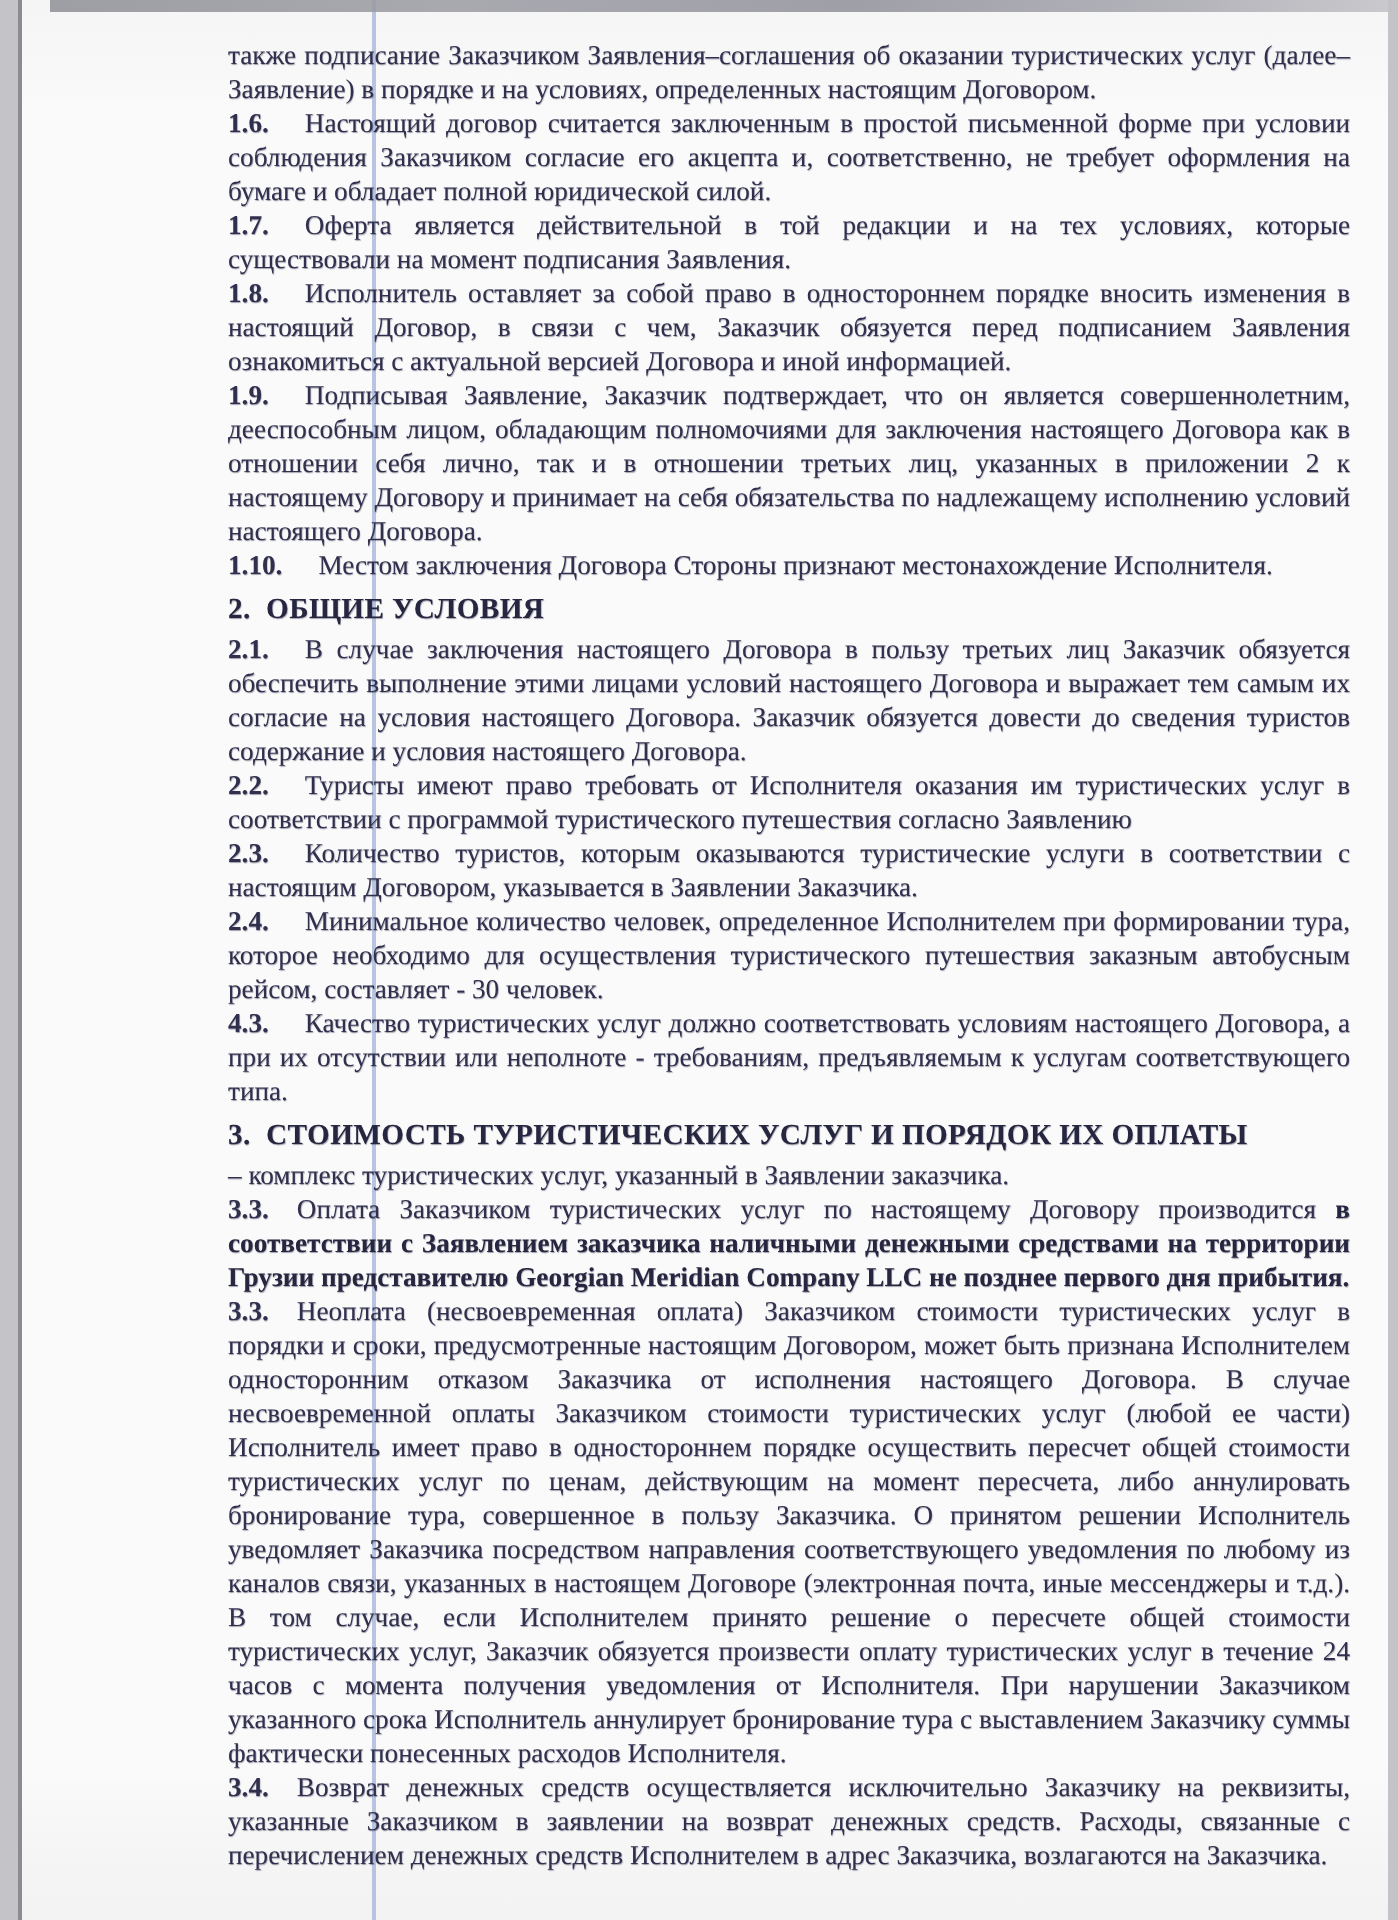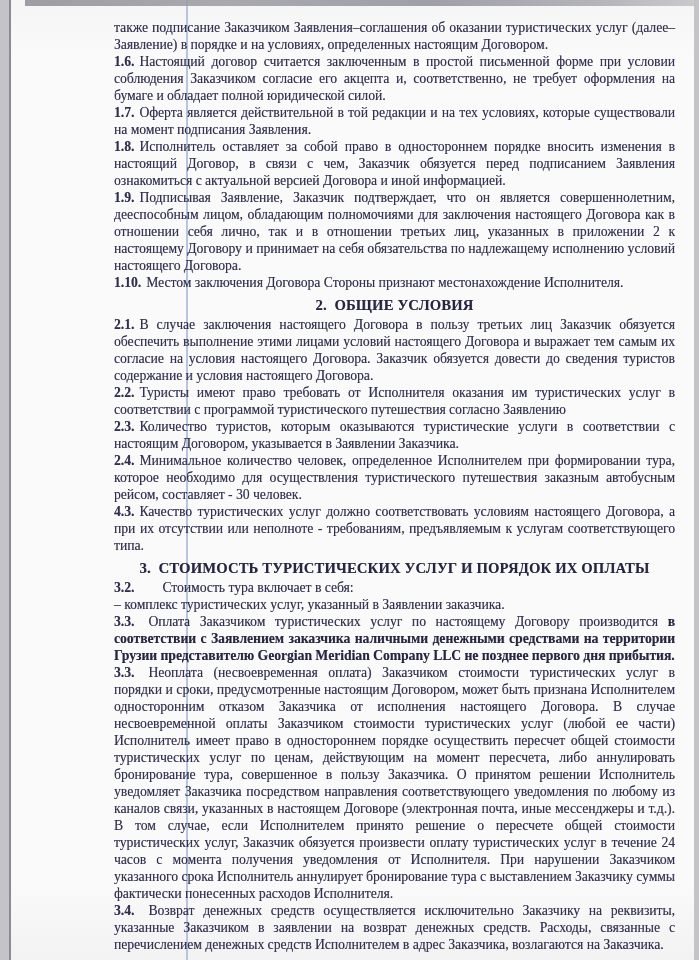--- a/index.html
+++ b/index.html
@@ -25,27 +25,27 @@
   }
   .content{
     position:absolute;left:103px;top:19px;width:561px;z-index:2;
     color:var(--ink,#30304e);
     font-size:13.6px;line-height:17px;
     text-align:justify;
     text-shadow:0.3px 0.3px 0.5px rgba(48,48,78,0.45);
   }
   .clause{margin:0;padding:0;}
   .num{font-weight:bold;}
-  .num:not(:empty){margin-right:5px;}
+  .num:not(:empty){margin-right:18px;}
   .num.tab-lg:not(:empty){margin-right:28px;}
   .num.tab-md:not(:empty){margin-right:14px;}
   .bold{font-weight:bold;color:#262640;}
   .sec-heading{
     margin:5px 0 2px 0;font-size:14.6px;font-weight:bold;
-    text-align:center;color:#262640;line-height:18px;
+    text-align:left;color:#262640;line-height:18px;
     letter-spacing:0.2px;
   }
 </style>
 </head>
 <body>
 
 <div class="scan">
   <div class="top-band"></div>
   <div class="page">
     <div class="margin-line"></div>
@@ -61,21 +61,20 @@
       <h2 class="sec-heading">2.&nbsp; ОБЩИЕ УСЛОВИЯ</h2>
 
       <p class="clause"><span class="num">2.1.</span><span>В случае заключения настоящего Договора в пользу третьих лиц Заказчик обязуется обеспечить выполнение этими лицами условий настоящего Договора и выражает тем самым их согласие на условия настоящего Договора. Заказчик обязуется довести до сведения туристов содержание и условия настоящего Договора.</span></p>
       <p class="clause"><span class="num">2.2.</span><span>Туристы имеют право требовать от Исполнителя оказания им туристических услуг в соответствии с программой туристического путешествия согласно Заявлению</span></p>
       <p class="clause"><span class="num">2.3.</span><span>Количество туристов, которым оказываются туристические услуги в соответствии с настоящим Договором, указывается в Заявлении Заказчика.</span></p>
       <p class="clause"><span class="num">2.4.</span><span>Минимальное количество человек, определенное Исполнителем при формировании тура, которое необходимо для осуществления туристического путешествия заказным автобусным рейсом, составляет -  30 человек.</span></p>
       <p class="clause"><span class="num">4.3.</span><span>Качество туристических услуг должно соответствовать условиям настоящего Договора, а при их отсутствии или неполноте - требованиям, предъявляемым к услугам соответствующего типа.</span></p>
 
       <h2 class="sec-heading">3.&nbsp; СТОИМОСТЬ ТУРИСТИЧЕСКИХ УСЛУГ И ПОРЯДОК ИХ ОПЛАТЫ</h2>
 
-      <p class="clause"><span class="num tab-lg">3.2.</span><span>Стоимость тура включает в себя:</span></p>
       <p class="clause"><span class="num"></span><span>– комплекс туристических услуг, указанный в Заявлении заказчика.</span></p>
       <p class="clause"><span class="num tab-md">3.3.</span><span>Оплата Заказчиком туристических услуг по настоящему Договору производится </span><span class="bold">в соответствии с Заявлением заказчика наличными денежными средствами на территории Грузии представителю Georgian Meridian Company LLC не позднее первого дня прибытия.</span></p>
       <p class="clause"><span class="num tab-md">3.3.</span><span>Неоплата (несвоевременная оплата) Заказчиком стоимости туристических услуг в порядки и сроки, предусмотренные настоящим Договором, может быть признана Исполнителем односторонним отказом Заказчика от исполнения настоящего Договора. В случае несвоевременной оплаты Заказчиком стоимости туристических услуг (любой ее части) Исполнитель имеет право в одностороннем порядке осуществить пересчет общей стоимости туристических услуг по ценам, действующим на момент пересчета, либо аннулировать бронирование тура, совершенное в пользу Заказчика. О принятом решении Исполнитель уведомляет Заказчика посредством направления соответствующего уведомления по любому из каналов связи, указанных в настоящем Договоре (электронная почта, иные мессенджеры и т.д.). В том случае, если Исполнителем принято решение о пересчете общей стоимости туристических услуг, Заказчик обязуется произвести оплату туристических услуг в течение 24 часов с момента получения уведомления от Исполнителя. При нарушении Заказчиком указанного срока Исполнитель аннулирует бронирование тура с выставлением Заказчику суммы фактически понесенных расходов Исполнителя.</span></p>
       <p class="clause"><span class="num tab-md">3.4.</span><span>Возврат денежных средств осуществляется исключительно Заказчику на реквизиты, указанные Заказчиком в заявлении на возврат денежных средств. Расходы, связанные с перечислением денежных средств Исполнителем в адрес Заказчика, возлагаются на Заказчика.</span></p>
 
     </div>
   </div>
 </div>
 
 </body></html>

